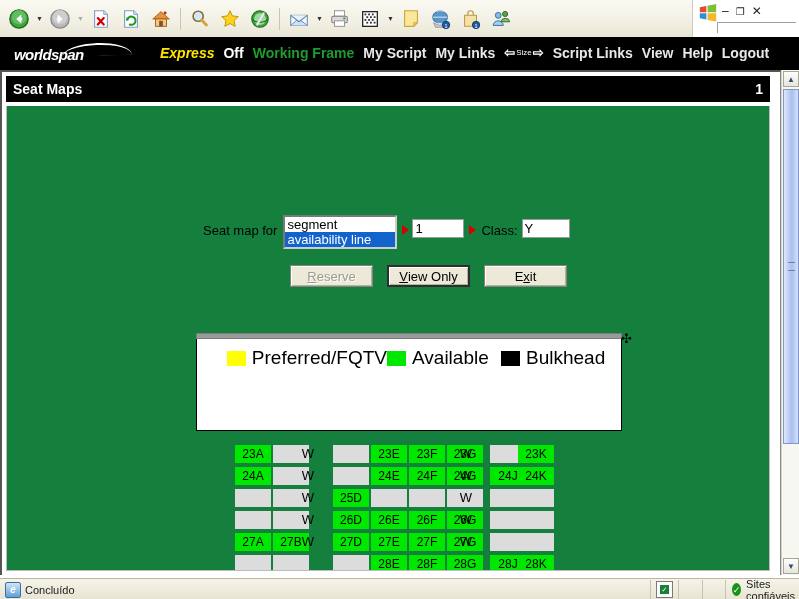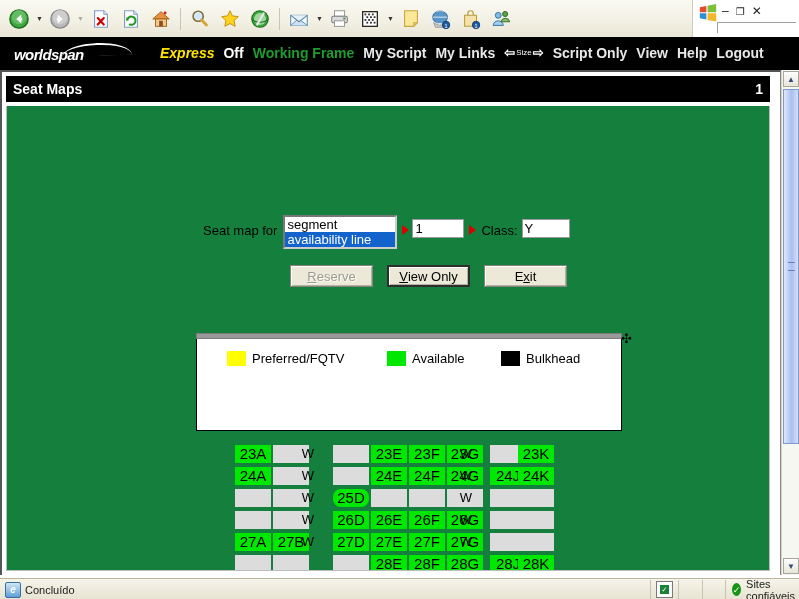--- a/index.html
+++ b/index.html
@@ -127,29 +127,29 @@
   }
   .legend-grip {
     position: absolute; left: 189px; top: 227px; width: 426px; height: 6px;
     background: #9a9a9a; border: 1px solid #7b7b7b; box-sizing: border-box;
   }
   .move-cursor {
     position: absolute; left: 612px; top: 225px; width: 15px; height: 17px;
     color: #000; font-size: 13px; line-height: 15px; text-align: center;
   }
   .legend-inner { position: absolute; left: 0; top: 6px; width: 100%; padding: 8px 0 0 0; }
-  .lg-line { display: flex; align-items: center; font-size: 13px; color: #000; height: 20px; }
+  .lg-line { display: flex; align-items: center; font-size: 19px; color: #000; height: 20px; }
   .lg-swatch { width: 19px; height: 15px; margin-right: 6px; border: 0; }
   .lg-cell { display: flex; align-items: center; }
   .lg-note { text-align: center; font-size: 13px; margin-top: 8px; }
 
   
   .seatmap { position: absolute; left: 0; top: 0; width: 100%; }
   .seat {
-    position: absolute; width: 36px; height: 18px; font-size: 15px;
+    position: absolute; width: 36px; height: 18px; font-size: 12px;
     color: #000; line-height: 18px; text-align: center; box-sizing: border-box;
   }
   .seat.available { background: #00e800; }
   .seat.reserved  { background: #dcdcdc; }
   .seat.marker    { background: transparent; font-size: 13px; }
 
   
   .vscroll {
     position: absolute; left: 781px; top: 70px; width: 18px; height: 505px;
     background: #f7f7f1; border-left: 1px solid #d6d3c2;
@@ -384,21 +384,21 @@
       <span class="ws-link ws-express">Express</span>
       <span class="ws-link ws-off">Off</span>
       <span class="ws-link ws-working">Working Frame</span>
       <span class="ws-link">My Script</span>
       <span class="ws-link">My Links</span>
       <span class="ws-size">
         <span>⇦</span>
         <small>Size</small>
         <span>⇨</span>
       </span>
-      <span class="ws-link">Script Only</span>
+      <span class="ws-link">Script Links</span>
       <span class="ws-link">View</span>
       <span class="ws-link">Help</span>
       <span class="ws-link">Logout</span>
     </div>
   </div>
 
   <div class="page">
 
     <div class="title-bar">
       <span>Seat Maps</span>
@@ -469,21 +469,21 @@
           <div class="seat reserved" style="left: 326px; top: 361px;"></div>
           <div class="seat available" style="left: 364px; top: 361px;">24E</div>
           <div class="seat available" style="left: 402px; top: 361px;">24F</div>
           <div class="seat available" style="left: 440px; top: 361px;">24G</div>
           <div class="seat marker" style="left: 452px; top: 361px; width: 14px;">W</div>
           <div class="seat available" style="left: 483px; top: 361px;">24J</div>
           <div class="seat available" style="left: 511px; top: 361px;">24K</div>
           <div class="seat reserved" style="left: 228px; top: 383px;"></div>
           <div class="seat reserved" style="left: 266px; top: 383px;"></div>
           <div class="seat marker" style="left: 294px; top: 383px; width: 14px;">W</div>
-          <div class="seat available" style="left: 326px; top: 383px; border-radius: 8px;">25D</div>
+          <div class="seat available" style="left: 326px; top: 383px;">25D</div>
           <div class="seat reserved" style="left: 364px; top: 383px;"></div>
           <div class="seat reserved" style="left: 402px; top: 383px;"></div>
           <div class="seat reserved" style="left: 440px; top: 383px;"></div>
           <div class="seat marker" style="left: 452px; top: 383px; width: 14px;">W</div>
           <div class="seat reserved" style="left: 483px; top: 383px;"></div>
           <div class="seat reserved" style="left: 511px; top: 383px;"></div>
           <div class="seat reserved" style="left: 228px; top: 405px;"></div>
           <div class="seat reserved" style="left: 266px; top: 405px;"></div>
           <div class="seat marker" style="left: 294px; top: 405px; width: 14px;">W</div>
           <div class="seat available" style="left: 326px; top: 405px;">26D</div>

